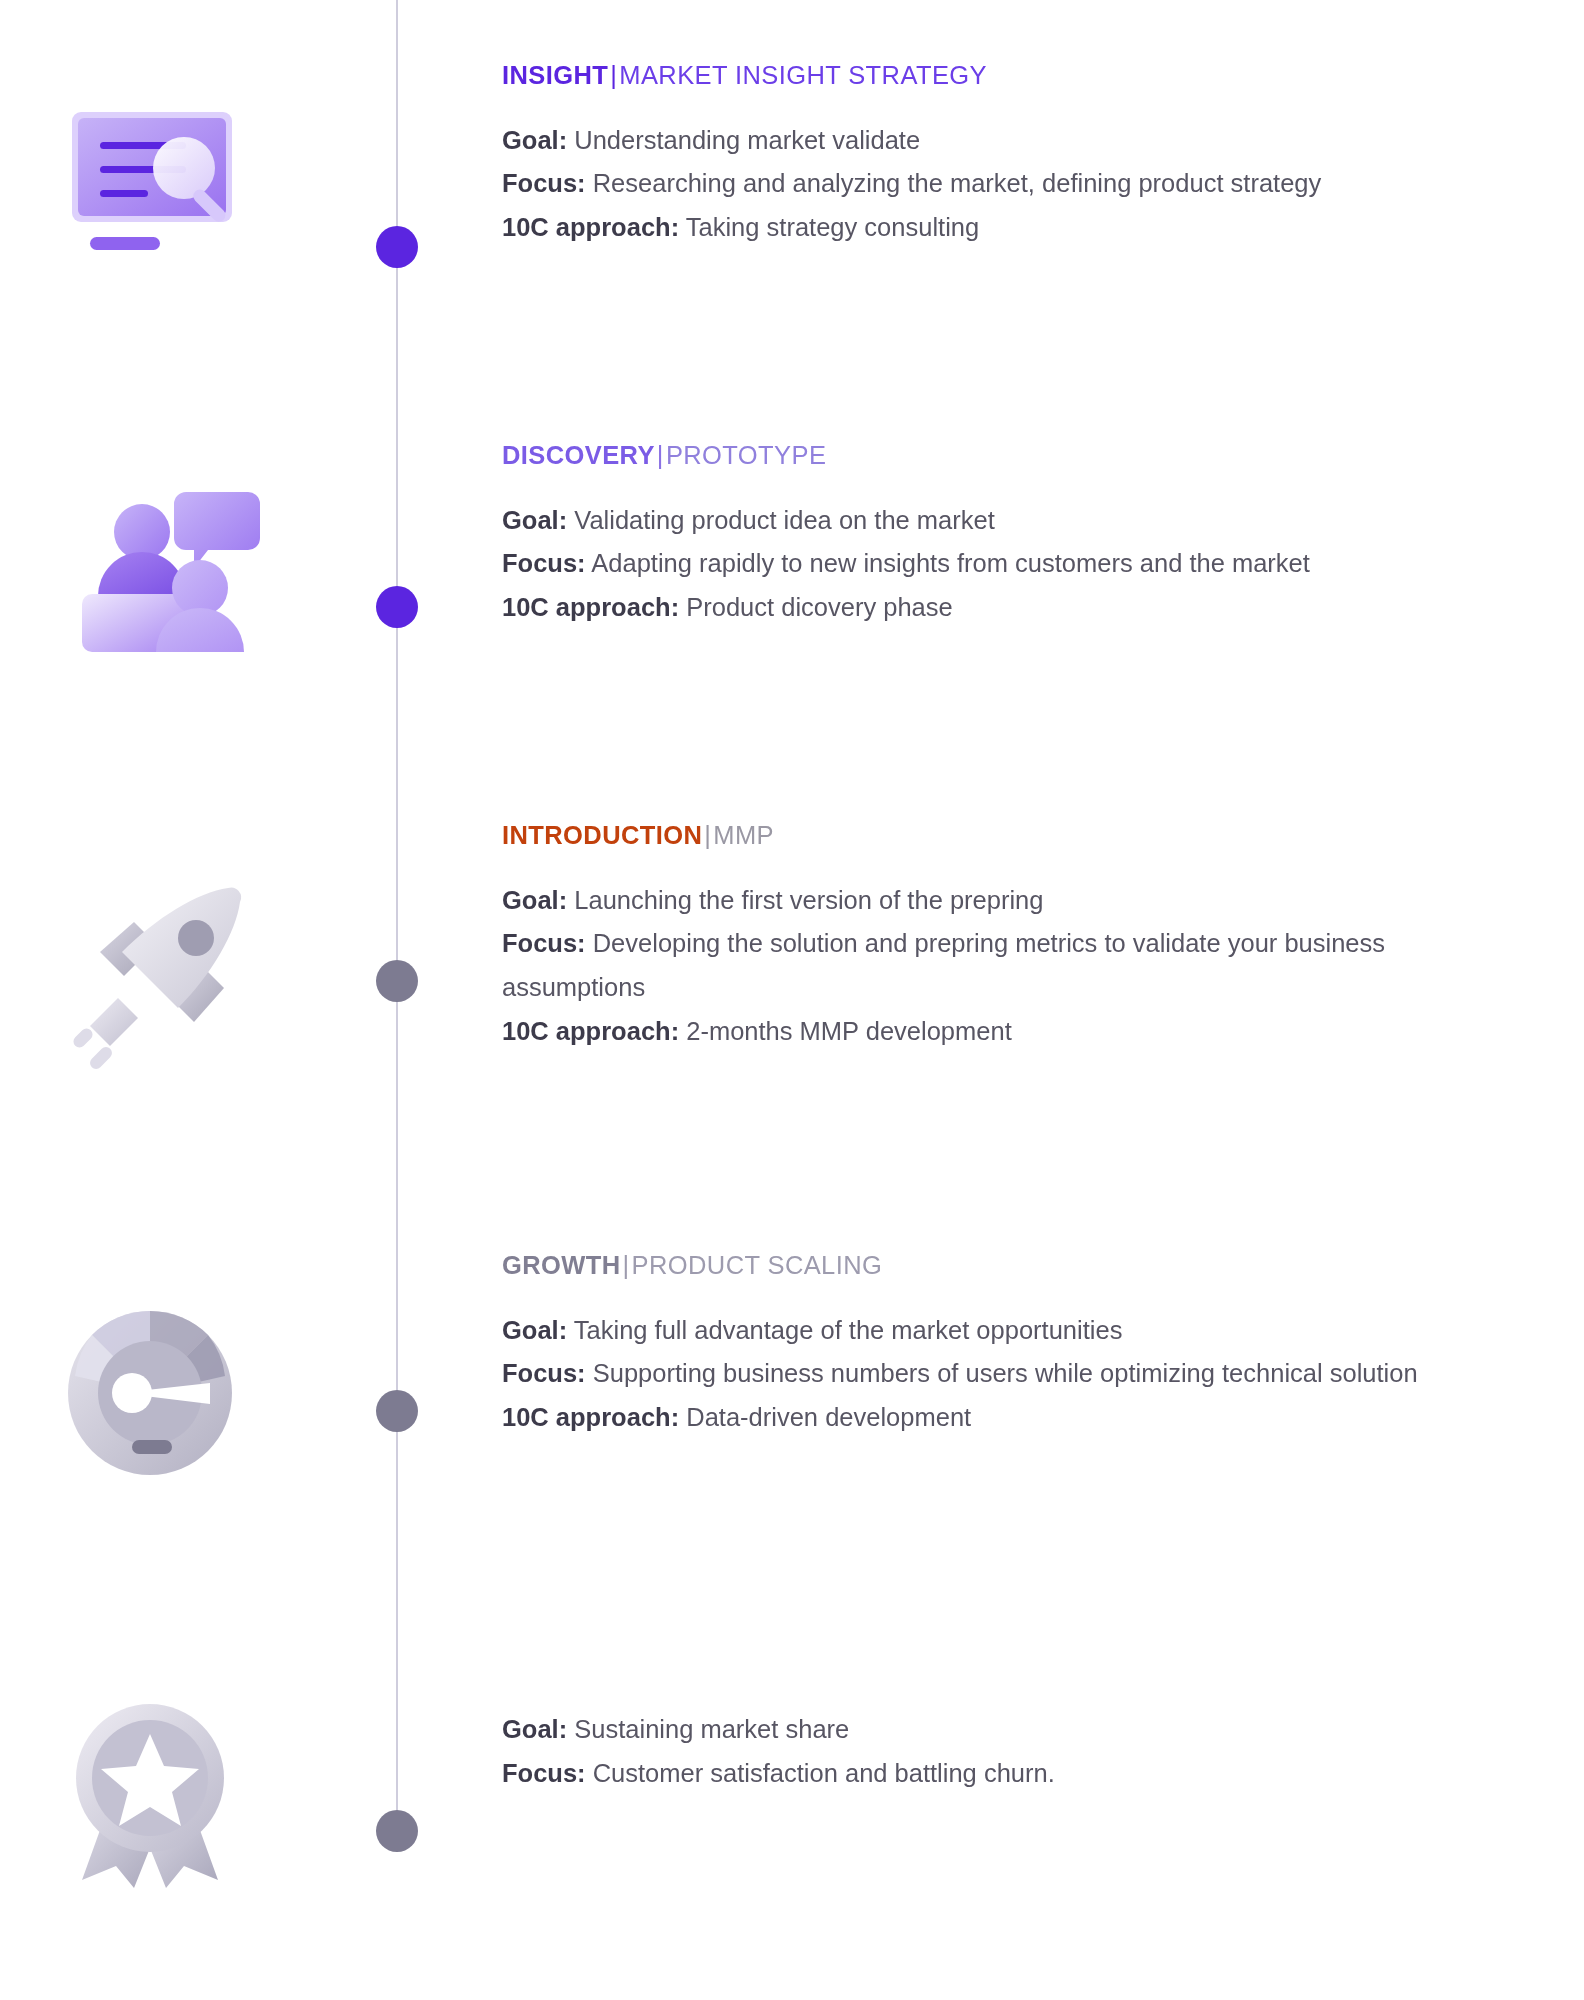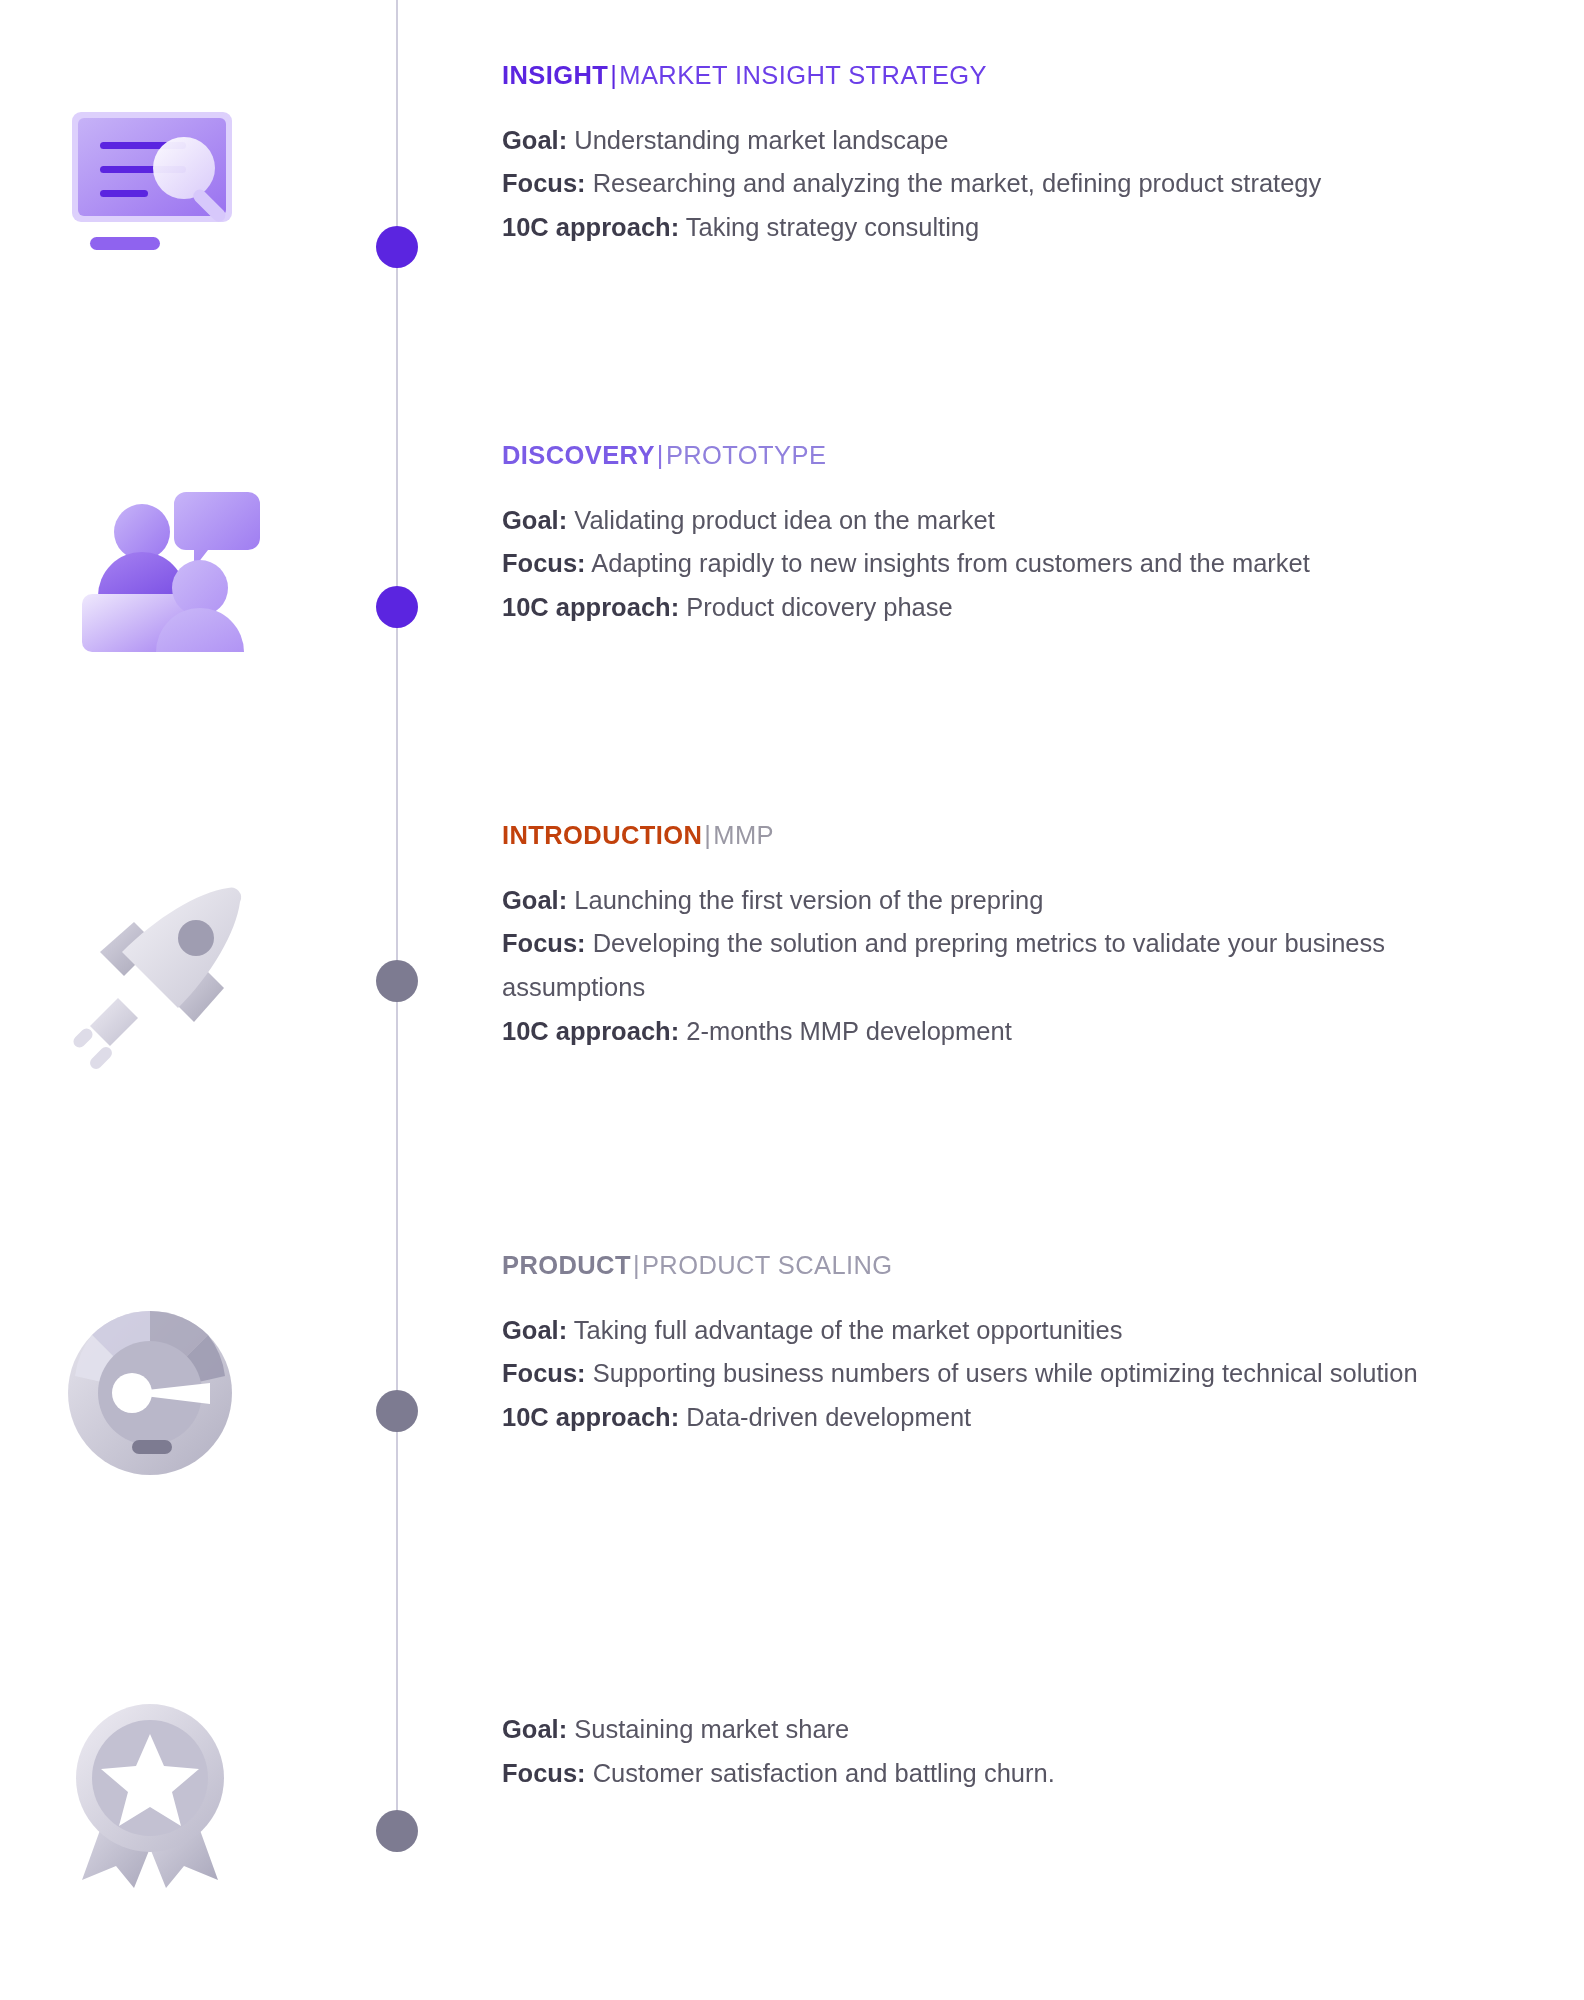--- a/index.html
+++ b/index.html
@@ -130,21 +130,21 @@
         <rect x="143" y="96" width="13" height="40" rx="6.5" transform="rotate(-45 149 116)" fill="#d7c8fb"></rect>
         <rect x="30" y="147" width="70" height="13" rx="6.5" fill="#8f63ef"></rect>
       </svg>
     </div>
     <div class="stage-dot dot-active" style="top:166px;"></div>
     <div class="stage-body" style="top:0px;">
       <div class="stage-title title-purple">
         <span class="t-strong">INSIGHT</span><span class="t-sep">|</span><span class="t-light">MARKET INSIGHT STRATEGY</span>
       </div>
       <div class="lines">
-        <div class="line"><b>Goal:</b> <span>Understanding market landscape</span></div>
+        <div class="line"><b>Goal:</b> <span>Understanding market validate</span></div>
         <div class="line"><b>Focus:</b> <span>Researching and analyzing the market, defining product strategy</span></div>
         <div class="line"><b>10C approach:</b> <span>Taking strategy consulting</span></div>
       </div>
     </div>
   </div>
 
   <div class="stage" id="stage-1" style="top:440px;">
     <div class="stage-icon" style="top:30px;">
       <svg class="icon-svg" viewBox="0 0 210 190">
         <defs>
@@ -241,21 +241,21 @@
         <path d="M90 95 L15 78 A82 82 0 0 1 32 37 Z" fill="#e2e0ec" opacity="0.95"></path>
         <circle cx="90" cy="95" r="52" fill="#b9b7c9"></circle>
         <path d="M60 95 L150 85 L150 106 Z" fill="#ffffff"></path>
         <circle cx="72" cy="95" r="20" fill="#ffffff"></circle>
         <rect x="72" y="142" width="40" height="14" rx="7" fill="#7d7b91"></rect>
       </svg>
     </div>
     <div class="stage-dot dot-inactive" style="top:140px;"></div>
     <div class="stage-body" style="top:0px;">
       <div class="stage-title title-gray2">
-        <span class="t-strong">PRODUCT</span><span class="t-sep">|</span><span class="t-light">PRODUCT SCALING</span>
+        <span class="t-strong">GROWTH</span><span class="t-sep">|</span><span class="t-light">PRODUCT SCALING</span>
       </div>
       <div class="lines">
         <div class="line"><b>Goal:</b> <span>Taking full advantage of the market opportunities</span></div>
         <div class="line"><b>Focus:</b> <span>Supporting business numbers of users while optimizing technical solution</span></div>
         <div class="line"><b>10C approach:</b> <span>Data-driven development</span></div>
       </div>
     </div>
   </div>
 
   <div class="stage" id="stage-4" style="top:1680px;">

